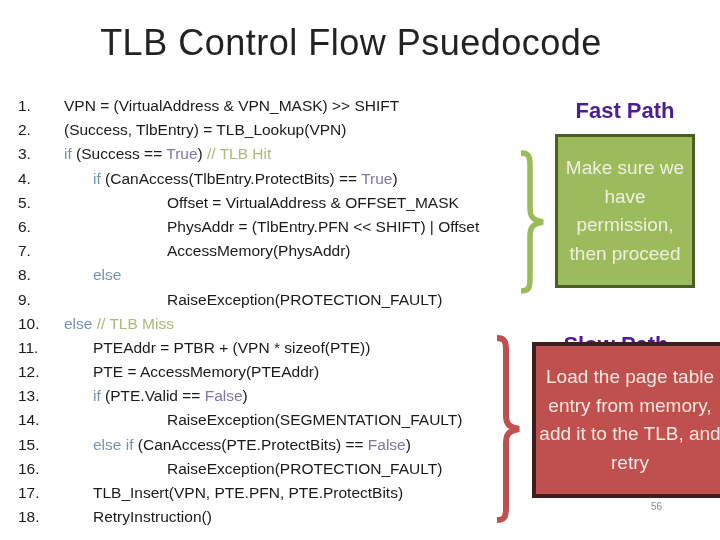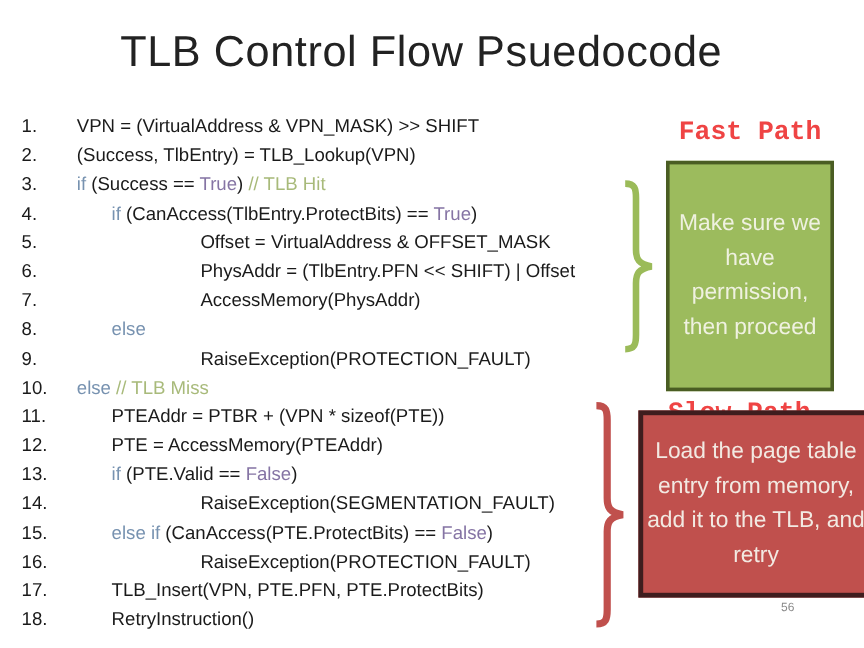--- a/index.html
+++ b/index.html
@@ -15,29 +15,29 @@
   .code-listing{position:absolute;top:94px;left:18px;width:500px;}
   .code-row{display:flex;height:24.2px;line-height:24.2px;font-size:15.5px;color:var(--c-code);white-space:pre;}
   .line-num{width:46px;flex:0 0 46px;}
   .indent-0{padding-left:0;}
   .indent-1{padding-left:29px;}
   .indent-2{padding-left:103px;}
   .seg-kw{color:var(--c-keyword);}
   .seg-bool{color:var(--c-bool);}
   .seg-comment{color:var(--c-comment);}
   
-  .path-heading{position:absolute;font-size:22px;font-weight:bold;color:#ef4444;text-align:center;font-family:Liberation Mono, monospace;}
+  .path-heading{position:absolute;font-size:22px;font-weight:bold;color:#4c1d95;text-align:center;}
   .fast-heading{top:98px;left:555px;width:140px;}
   .slow-heading{top:309px;left:532px;width:168px;margin-top:23px;}
   .note-box{
     position:absolute;display:flex;align-items:center;justify-content:center;
     text-align:center;box-sizing:border-box;font-size:19px;line-height:28.5px;
   }
   .fast-box{
-    top:134px;left:555px;width:140px;height:192px;
+    top:134px;left:555px;width:140px;height:154px;
     background:var(--c-fast-fill);border:3px solid var(--c-fast-border);color:var(--c-fast-text);
   }
   .slow-box{
     top:342px;left:532px;width:196px;height:156px;
     background:var(--c-slow-fill);border:4px solid var(--c-slow-border);color:var(--c-slow-text);
   }
   .brace{position:absolute;}
   .brace-fast{top:149px;left:512px;}
   .brace-slow{top:334px;left:488px;}
   .page-number{position:absolute;top:501px;left:636px;width:26px;text-align:right;font-size:10px;color:var(--c-page);}

